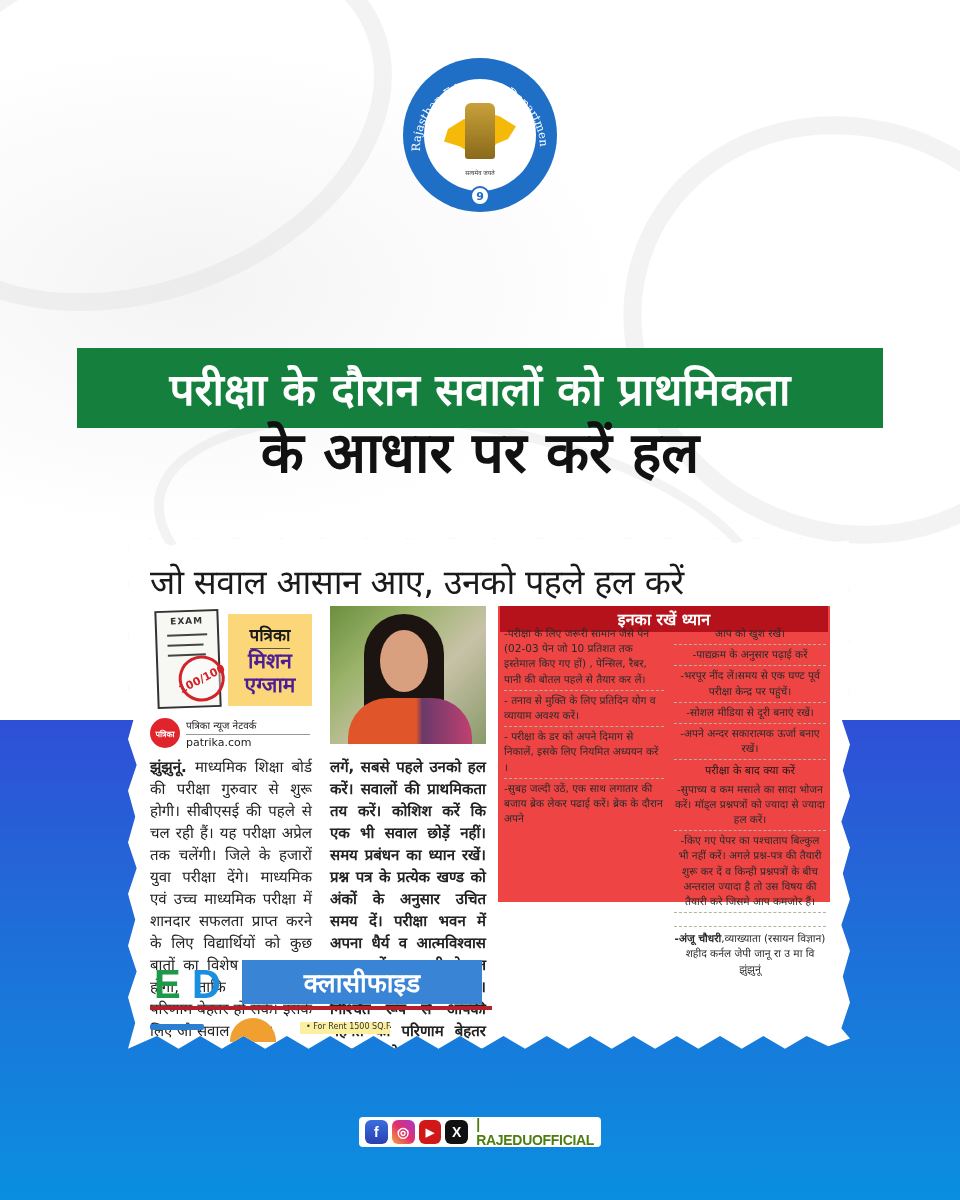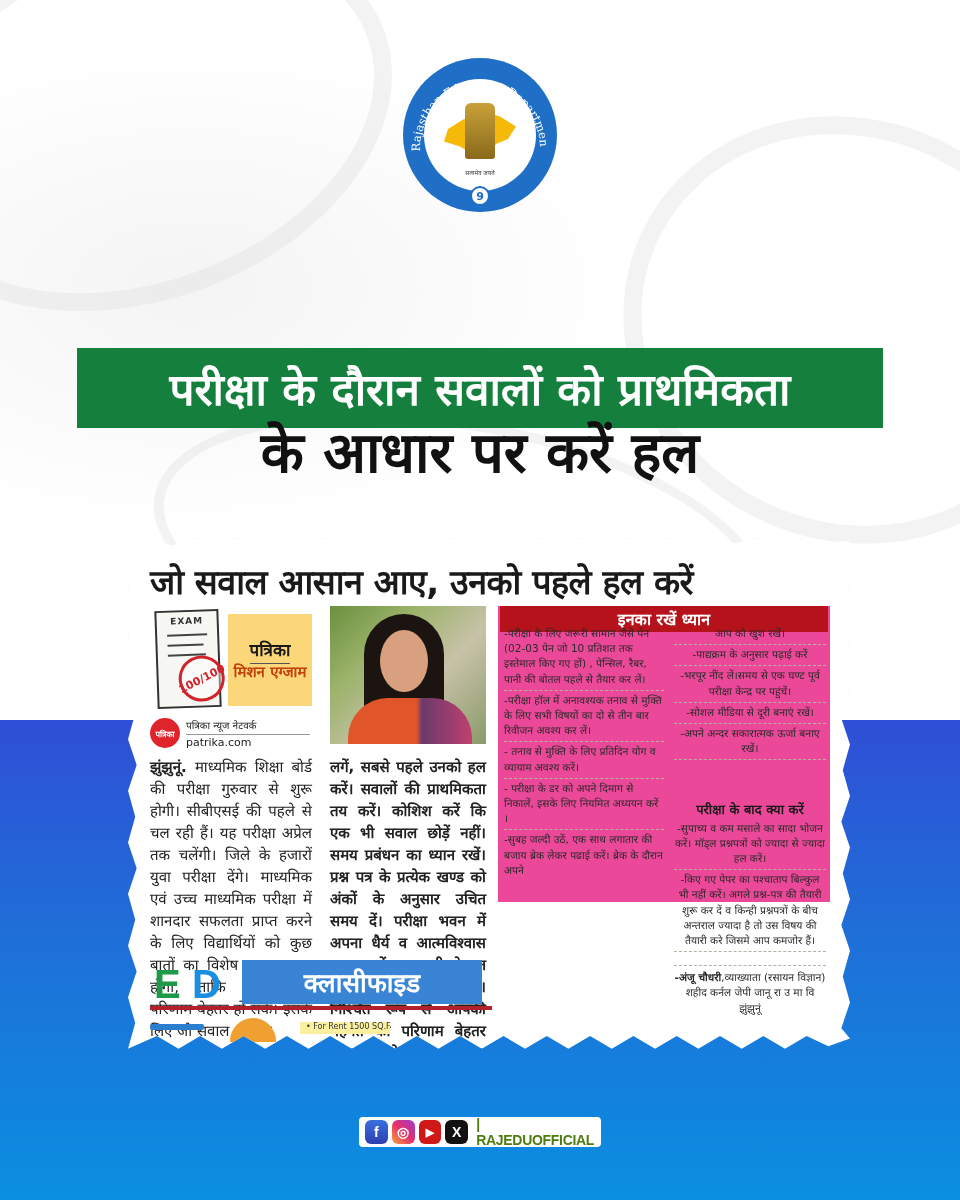--- a/index.html
+++ b/index.html
@@ -74,21 +74,21 @@
     box-shadow: 0 0 10px rgba(0,0,0,0.25);
     clip-path: polygon(
       0% 2%, 3% 0%, 6% 1.5%, 9% 0%, 12% 1%, 15% 0%, 18% 1.5%, 21% 0%, 24% 1%, 27% 0%, 30% 1.5%, 33% 0%, 36% 1%, 39% 0%, 42% 1.5%, 45% 0%, 48% 1%, 51% 0%, 54% 1.5%, 57% 0%, 60% 1%, 63% 0%, 66% 1.5%, 69% 0%, 72% 1%, 75% 0%, 78% 1.5%, 81% 0%, 84% 1%, 87% 0%, 90% 1.5%, 93% 0%, 96% 1%, 100% 0.5%,
       99% 5%, 100% 10%, 98.8% 15%, 100% 20%, 99% 25%, 100% 30%, 98.8% 35%, 100% 40%, 99% 45%, 100% 50%, 98.8% 55%, 100% 60%, 99% 65%, 100% 70%, 98.8% 75%, 100% 80%, 99% 85%, 100% 90%, 98.8% 95%, 100% 97%,
       97% 98.5%, 94% 96.5%, 91% 99%, 88% 96.5%, 85% 99%, 82% 96.5%, 79% 99%, 76% 96.5%, 73% 99%, 70% 96.5%, 67% 99%, 64% 96.5%, 61% 99%, 58% 96.5%, 55% 99%, 52% 96.5%, 49% 99%, 46% 96.5%, 43% 99%, 40% 96.5%, 37% 99%, 34% 96.5%, 31% 99%, 28% 96.5%, 25% 99%, 22% 96.5%, 19% 99%, 16% 96.5%, 13% 99%, 10% 96.5%, 7% 99%, 4% 96.5%, 0% 99%,
       1% 94%, 0% 89%, 1.2% 84%, 0% 79%, 1% 74%, 0% 69%, 1.2% 64%, 0% 59%, 1% 54%, 0% 49%, 1.2% 44%, 0% 39%, 1% 34%, 0% 29%, 1.2% 24%, 0% 19%, 1% 14%, 0% 9%, 1% 5%
     );
   }
   .clip-inner { position: absolute; left: 0; top: 0; width: 100%; height: 100%; }
   .np-title {
-    position: absolute; left: 22px; top: 20px; font-size: 34px; font-weight: bold;
+    position: absolute; left: 22px; top: 20px; font-size: 34px; font-weight: normal;
     color: #1a1a1a; white-space: nowrap; letter-spacing: -0.5px;
   }
   .mission-box {
     position: absolute; left: 22px; top: 68px; width: 162px; height: 110px;
   }
   .exam-sheet {
     position: absolute; left: 6px; top: 4px; width: 64px; height: 98px;
     border: 2px solid #333; background: #f7f7f3; transform: rotate(-2deg);
   }
   .exam-label { position: absolute; top: 4px; left: 0; right: 0; text-align: center; font-size: 9px; font-weight: bold; letter-spacing: 1px; color: #333; }
@@ -97,21 +97,21 @@
     position: absolute; left: 20px; top: 44px; width: 46px; height: 46px; border-radius: 50%;
     border: 3px solid #d2232a; color: #d2232a; font-size: 11px; font-weight: bold;
     display: flex; align-items: center; justify-content: center; transform: rotate(-25deg);
     background: rgba(255,255,255,0.4);
   }
   .mission-tag {
     position: absolute; left: 78px; top: 8px; width: 84px; height: 92px;
     background: #fbd77a; display: flex; flex-direction: column; align-items: center; justify-content: center;
   }
   .mission-tag .t1 { font-size: 17px; font-weight: bold; color: #1a1a1a; border-bottom: 1px solid #555; padding-bottom: 2px; }
-  .mission-tag .t2 { font-size: 15px; font-weight: bold; color: #c2410c; line-height: 1.15; text-align: center; }
+  .mission-tag .t2 { font-size: 21px; font-weight: bold; color: #4c1d95; line-height: 1.15; text-align: center; }
   .byline { position: absolute; left: 22px; top: 178px; width: 162px; height: 36px; }
   .patrika-logo {
     position: absolute; left: 0; top: 2px; width: 30px; height: 30px; border-radius: 50%;
     background: #e0242b; color: #fff; font-size: 8px; font-weight: bold;
     display: flex; align-items: center; justify-content: center;
   }
   .byline-name { position: absolute; left: 36px; top: 2px; font-size: 10px; color: #222; }
   .byline-site { position: absolute; left: 36px; top: 18px; font-size: 11px; color: #222; border-top: 1px solid #999; padding-top: 1px; width: 124px; }
 
   .photo {
@@ -137,32 +137,32 @@
   .cls-banner {
     position: absolute; left: 92px; top: 2px; width: 240px; height: 44px; background: #3a84d6;
     color: #fff; font-size: 26px; font-weight: bold; display: flex; align-items: center; justify-content: center;
   }
   .cls-rule { position: absolute; left: 0; top: 48px; width: 342px; height: 4px; background: #b5212b; }
   .cls-blue-bar { position: absolute; left: 0; top: 66px; width: 54px; height: 6px; background: #2a7fd0; border-radius: 2px; }
   .cls-sun { position: absolute; left: 80px; top: 60px; width: 46px; height: 24px; border-radius: 24px 24px 0 0; background: #f0a030; }
   .cls-ad { position: absolute; left: 150px; top: 64px; width: 90px; height: 12px; background: #fbf0a0; font-size: 8px; color: #333; padding-left: 6px; overflow: hidden; white-space: nowrap; }
 
   .tips {
-    position: absolute; left: 370px; top: 68px; width: 332px; height: 296px; background: #ec4899;
+    position: absolute; left: 370px; top: 68px; width: 332px; height: 296px; background: #ef4444;
   }
   .tips-header {
     position: absolute; left: 2px; top: 0; width: 328px; height: 26px; background: #b5121b;
     color: #fff; font-size: 16px; font-weight: bold; display: flex; align-items: center; justify-content: center;
   }
   .tips-col { position: absolute; top: 18px; font-size: 10.5px; line-height: 15.2px; color: #2a2a2a; }
   .tips-col.left { left: 6px; width: 160px; }
   .tips-col.right { left: 176px; width: 152px; text-align: center; }
   .tip { border-bottom: 1px dashed #b8b0a0; padding: 2px 0 3px; }
   .tip:last-child { border-bottom: none; }
-  .tips-sub { font-size: 13px; font-weight: bold; color: #1a1a1a; padding: 3px 0 1px; margin-top: 39px; }
+  .tips-sub { font-size: 11px; font-weight: normal; color: #1a1a1a; padding: 3px 0 1px; }
   .tips-sep { height: 14px; border-bottom: 1px dashed #b8b0a0; }
   .tips-author b { font-weight: bold; }
 
   
   .social {
     position: absolute; left: 359px; top: 1117px; width: 242px; height: 30px;
     background: #fff; border-radius: 4px; display: flex; align-items: center; padding: 0 6px; gap: 4px;
   }
   .sicon { width: 24px; height: 24px; border-radius: 6px; color: #fff; font-weight: bold; font-size: 14px; display: flex; align-items: center; justify-content: center; font-family: "Liberation Sans", sans-serif; }
   .s-fb { background: linear-gradient(180deg, #3b6fe0 0%, #2a3fb0 100%); }
@@ -243,21 +243,20 @@
       <div class="cls-rule"></div>
       <div class="cls-blue-bar"></div>
       <div class="cls-sun"></div>
       <div class="cls-ad">• For Rent 1500 SQ.FT</div>
     </div>
 
     <div class="tips">
       <div class="tips-header">इनका रखें ध्यान</div>
       <div class="tips-col left">
         <div class="tip">-परीक्षा के लिए जरूरी सामान जैसे पेन (02-03 पेन जो 10 प्रतिशत तक इस्तेमाल किए गए हों) , पेन्सिल, रैबर, पानी की बोतल पहले से तैयार कर लें।</div>
-        <div class="tip">-परीक्षा हॉल में अनावश्यक तनाव से मुक्ति के लिए सभी विषयों का दो से तीन बार रिवीजन अवश्य कर लें।</div>
         <div class="tip">- तनाव से मुक्ति के लिए प्रतिदिन योग व व्यायाम अवश्य करें।</div>
         <div class="tip">- परीक्षा के डर को अपने दिमाग से निकालें, इसके लिए नियमित अध्ययन करें ।</div>
         <div class="tip">-सुबह जल्दी उठें, एक साथ लगातार की बजाय ब्रेक लेकर पढाई करें। ब्रेक के दौरान अपने</div>
       </div>
       <div class="tips-col right">
         <div class="tip">आप को खुश रखें।</div>
         <div class="tip">-पाद्यक्रम के अनुसार पढ़ाई करें</div>
         <div class="tip">-भरपूर नींद लें।समय से एक घण्ट पूर्व परीक्षा केन्द्र पर पहुंचें।</div>
         <div class="tip">-सोशल मीडिया से दूरी बनाएं रखें।</div>
         <div class="tip">-अपने अन्दर सकारात्मक ऊर्जा बनाए रखें।</div>

